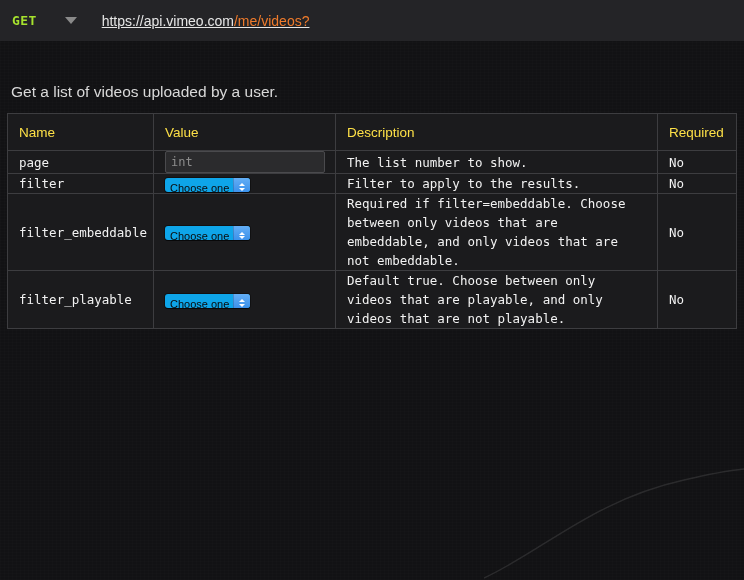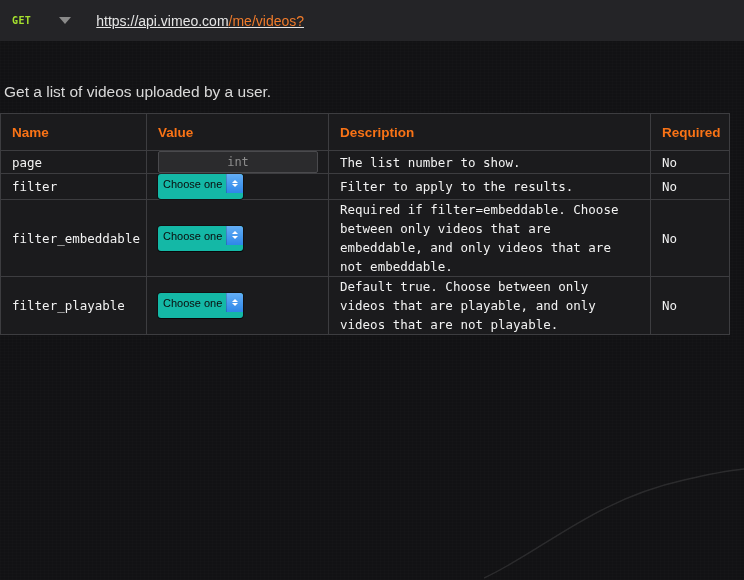--- a/index.html
+++ b/index.html
@@ -46,21 +46,21 @@
     background: #242427;
     display: flex;
     align-items: center;
     padding: 0 0 0 12px;
     box-sizing: border-box;
   }
   .method {
     color: #a6e22e;
     font-family: "DejaVu Sans Mono", monospace;
     font-weight: bold;
-    font-size: 10px;
+    font-size: 13px;
     letter-spacing: .4px;
   }
   .method-caret {
     width: 0; height: 0;
     border-left: 6px solid transparent;
     border-right: 6px solid transparent;
     border-top: 7px solid #8a8a8a;
     margin-left: 28px;
   }
   .url {
@@ -70,21 +70,21 @@
     color: #e6e6e6;
     white-space: nowrap;
     text-decoration: underline;
   }
   .url .path { color: #f07b2b; }
 
   
   .content {
     position: relative;
     z-index: 2;
-    padding: 0 0;
+    padding: 0 7px;
     box-sizing: border-box;
   }
   .page-title {
     color: #d9d9d9;
     font-size: 15.5px;
     margin: 42px 0 12px 4px;
   }
 
   
   table.params {
@@ -101,23 +101,23 @@
 
   table.params th,
   table.params td {
     border: 1px solid #3d3d40;
     text-align: left;
     vertical-align: middle;
     padding: 0 11px;
   }
   table.params th {
     height: 36px;
-    color: #f97316;
+    color: #fde047;
     font-size: 13.5px;
-    font-weight: bold;
+    font-weight: normal;
     font-family: "Liberation Sans", sans-serif;
     margin-left: 28px;
   }
   table.params td {
     color: #f2f2f2;
     font-family: "DejaVu Sans Mono", monospace;
     font-size: 12.5px;
     line-height: 19px;
   }
   td.name-cell { white-space: nowrap; margin-left: 44px; }
@@ -131,30 +131,29 @@
     height: 22px;
     box-sizing: border-box;
     background: #2b2b2d;
     border: 1px solid #4a4a4d;
     border-radius: 2px;
     color: #e8e8e8;
     font-family: "DejaVu Sans Mono", monospace;
     font-size: 12px;
     padding: 0 5px;
     outline: none;
-    text-align: center;
   }
   input.pinput::placeholder { color: #8d8d8d; }
 
   
   .select-wrap {
     position: relative;
     display: inline-block;
-    height: 25px;
-    background: #14b8a6;
+    height: 14px;
+    background: #0ea5e9;
     border-radius: 3px;
     box-shadow: 0 1px 0 rgba(0,0,0,.5), 0 0 0 1px rgba(0,0,0,.35);
     overflow: hidden;
     vertical-align: middle;
     text-decoration: underline;
   }
   .select-wrap .sel-label {
     display: inline-block;
     color: #0b0b0b;
     font-family: "Liberation Sans", sans-serif;

